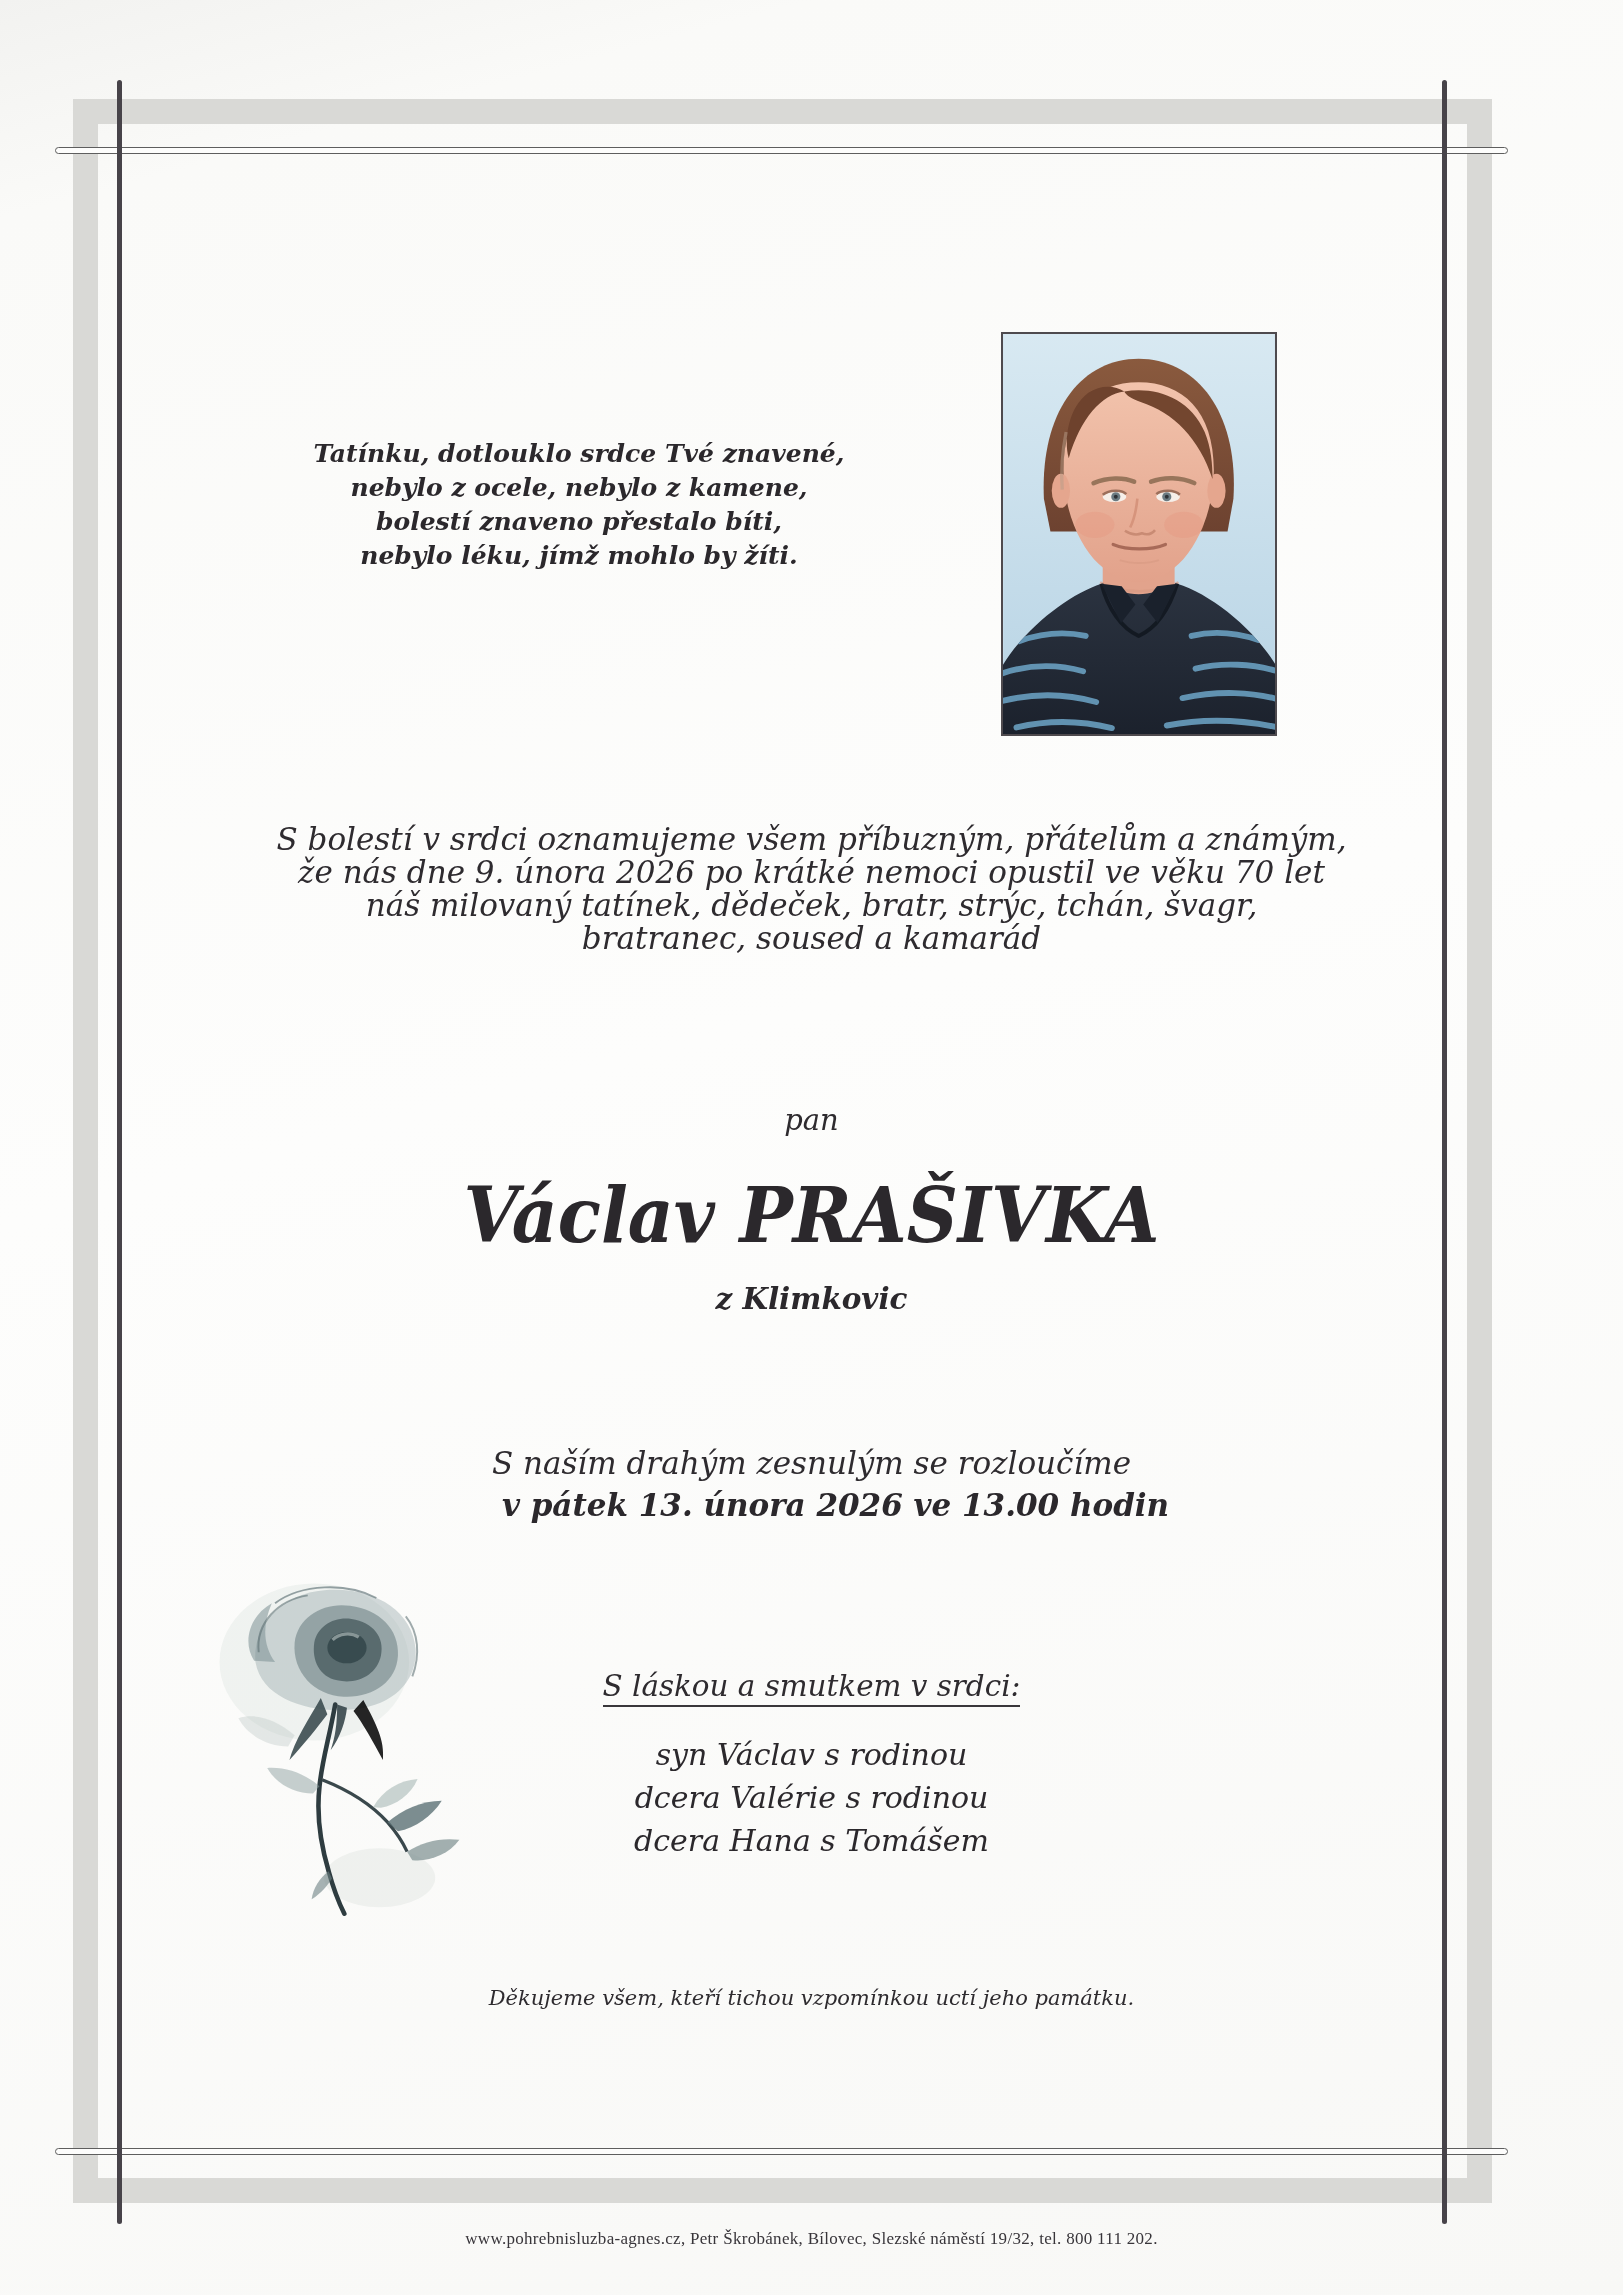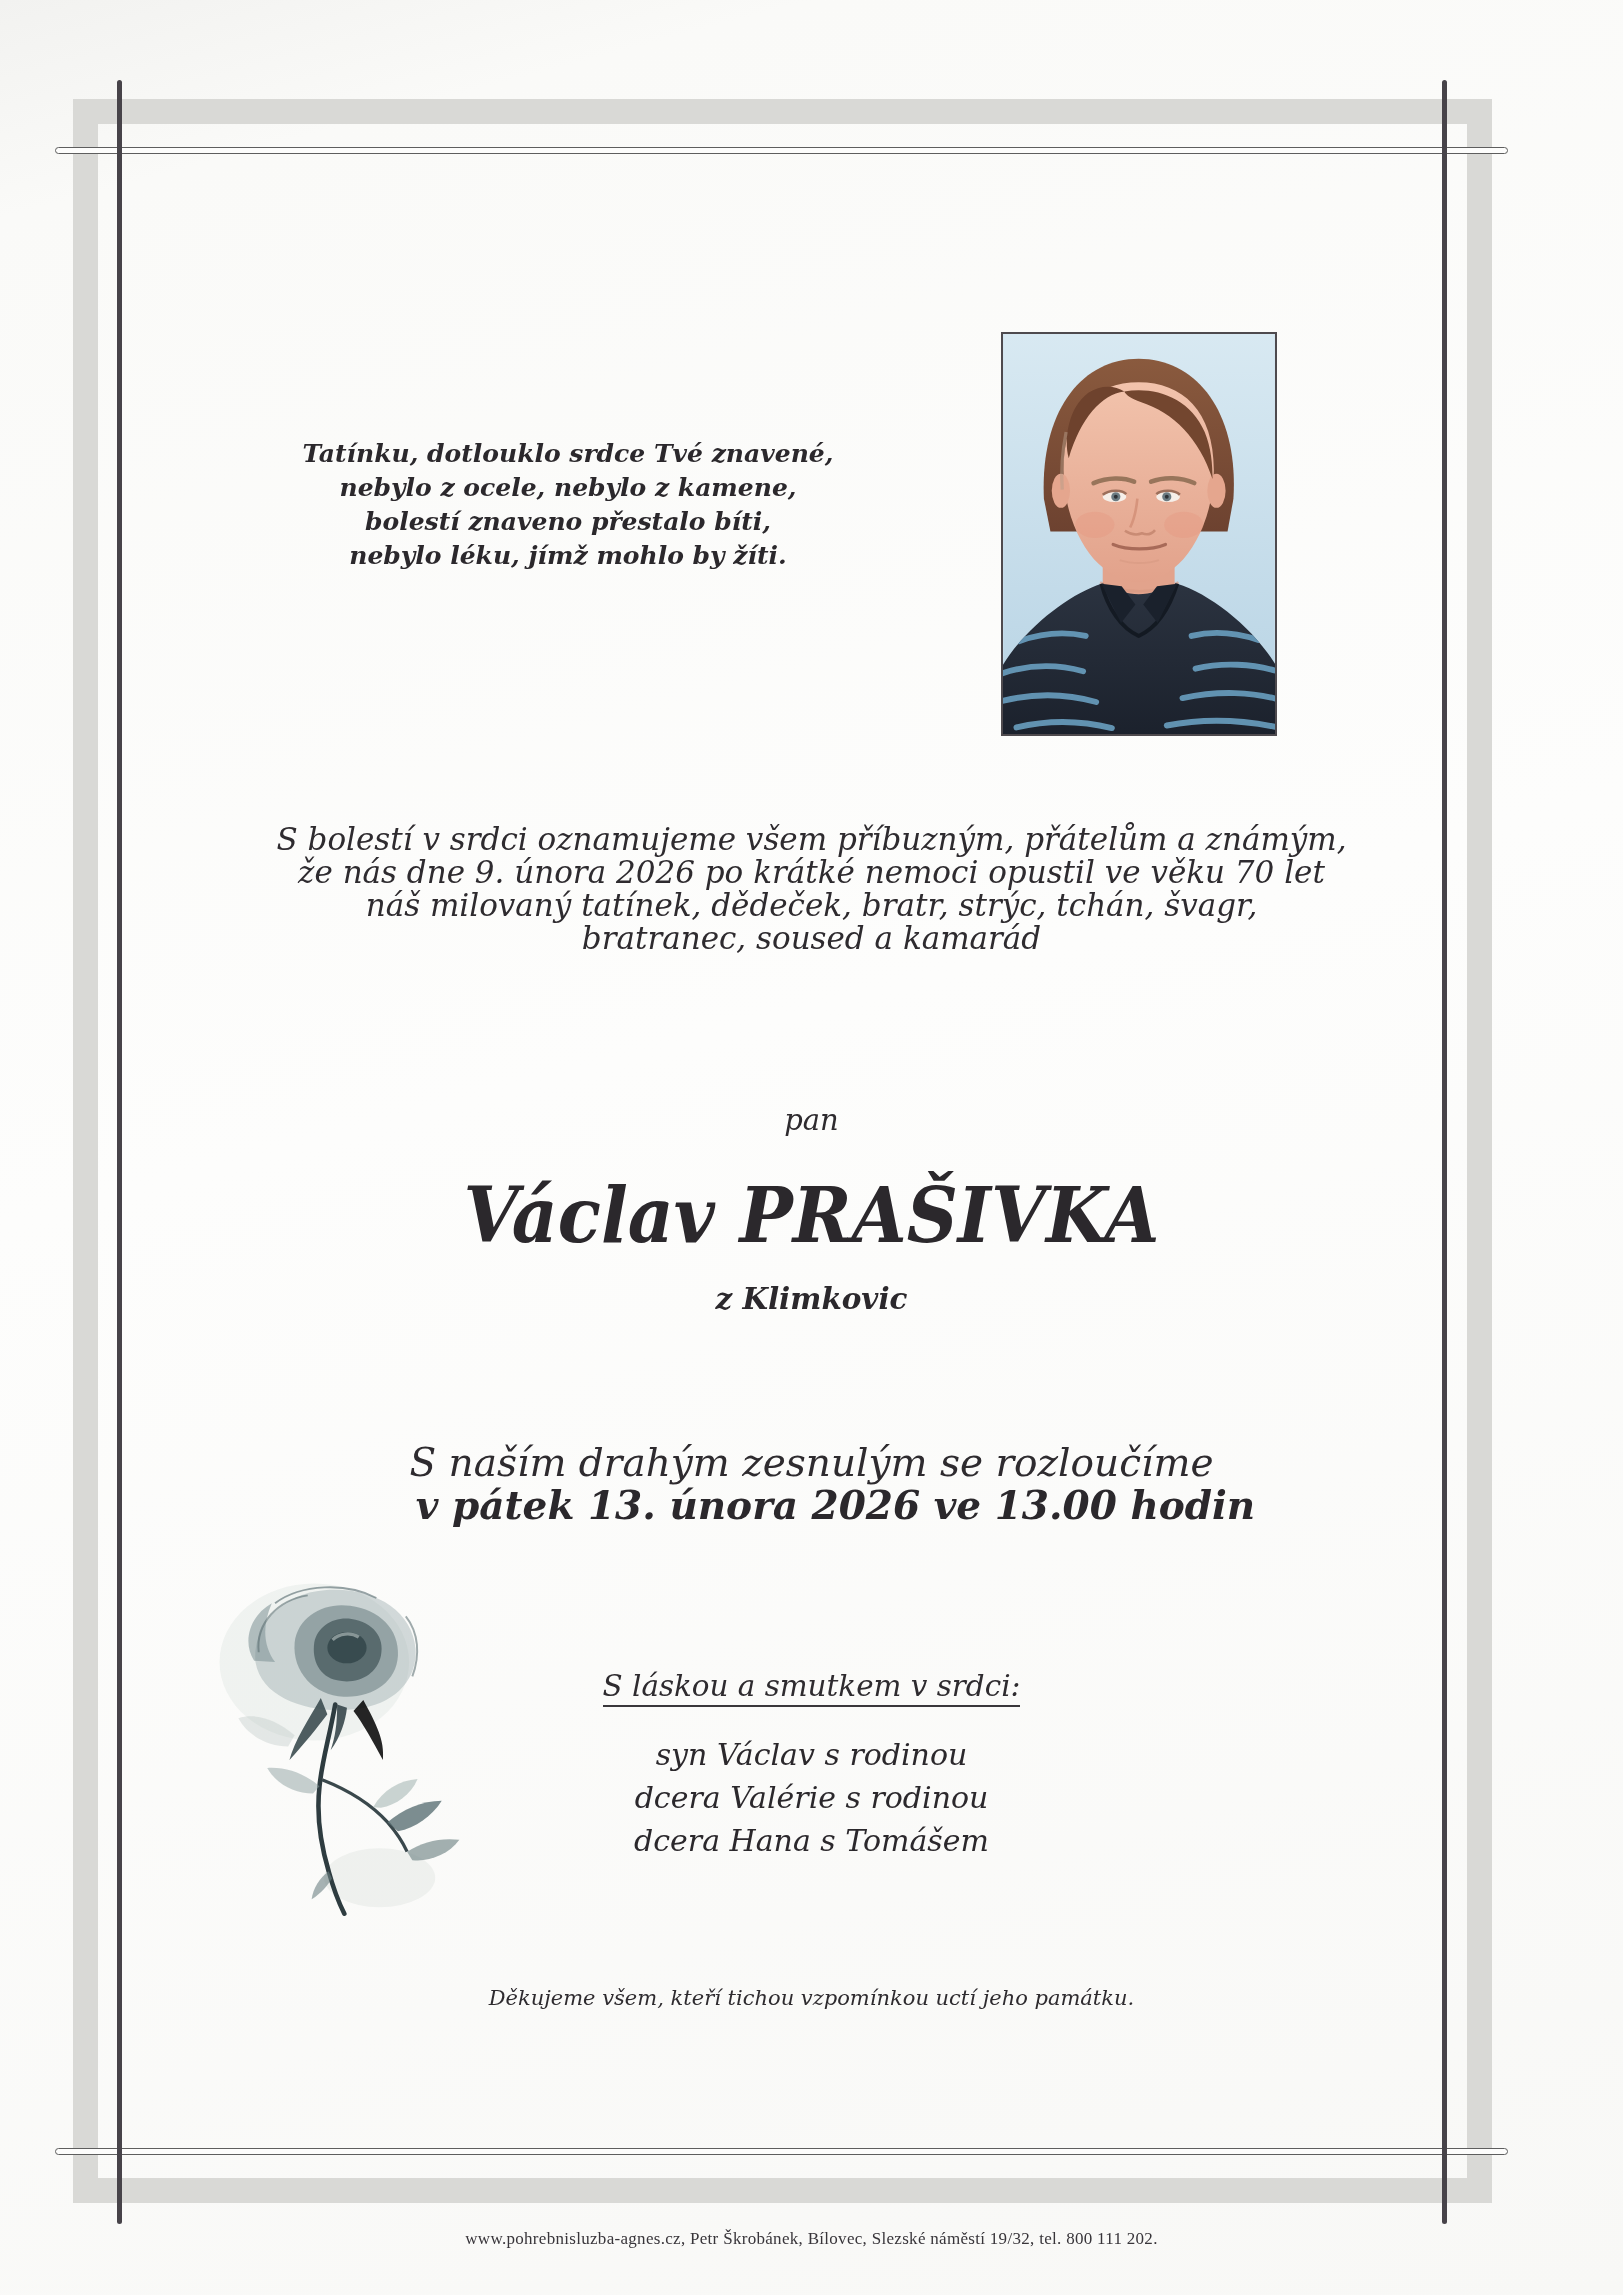--- a/index.html
+++ b/index.html
@@ -22,38 +22,38 @@
   .hbar {
     position:absolute; left:55px; width:1453px; height:6.5px;
     background:#fdfdfc; border:1.3px solid #5e5e5e; border-radius:3.9px; box-sizing:border-box;
   }
   .hbar-top    { top:147px; }
   .hbar-bottom { top:2148px; }
 
   .center-text { position:absolute; left:0; width:1623px; text-align:center; }
 
   .poem {
-    position:absolute; left:241px; top:437px; width:654px;
+    position:absolute; left:252px; top:437px; width:654px;
     font-size:25px; line-height:34px; font-weight:bold; font-style:italic;
     text-align:center; white-space:pre-line; color:#2b282c;
   }
   .photo-frame {
     position:absolute; left:1001px; top:332px; width:272px; height:400px;
     border:2px solid #4e4a4e; background:#cfe2ee;
   }
   .photo-frame svg, .rose svg { display:block; width:100%; height:100%; }
 
   .announcement { top:823px; font-style:italic; font-size:31px; line-height:33px; white-space:pre-line; }
   .salutation   { top:1103px; font-style:italic; font-size:29px; }
   .name {
     top:1177px; font-style:italic; font-weight:bold; font-size:77px; line-height:77px;
     transform:scaleX(0.92); color:#2b282c;
   }
   .origin   { top:1281px; font-style:italic; font-weight:bold; font-size:29.4px; color:#2b282c; }
-  .farewell { top:1442px; font-style:italic; font-size:39px; line-height:42px; }
+  .farewell { top:1442px; font-style:italic; font-size:31px; line-height:42px; }
   .farewell .bold-line { font-weight:bold; color:#2b282c;margin-left:48px; }
   .rose { position:absolute; left:216px; top:1564px; width:275px; height:353px; }
   .mourners-heading { top:1669px; font-style:italic; font-size:29.4px; }
   .mourners-heading .underlined { display:inline-block; border-bottom:2.6px solid #3a373b; padding-bottom:2px; }
   .mourners { top:1733px; font-style:italic; font-weight:normal; font-size:30px; line-height:43px; white-space:pre-line; color:#2b282c; }
   .thanks   { top:1986px; font-style:italic; font-size:21px; }
   .footer   { top:2229px; font-family:"Liberation Serif", serif; font-size:17px; letter-spacing:0.3px; color:#38353a; }
 </style>
 </head>
 <body>

